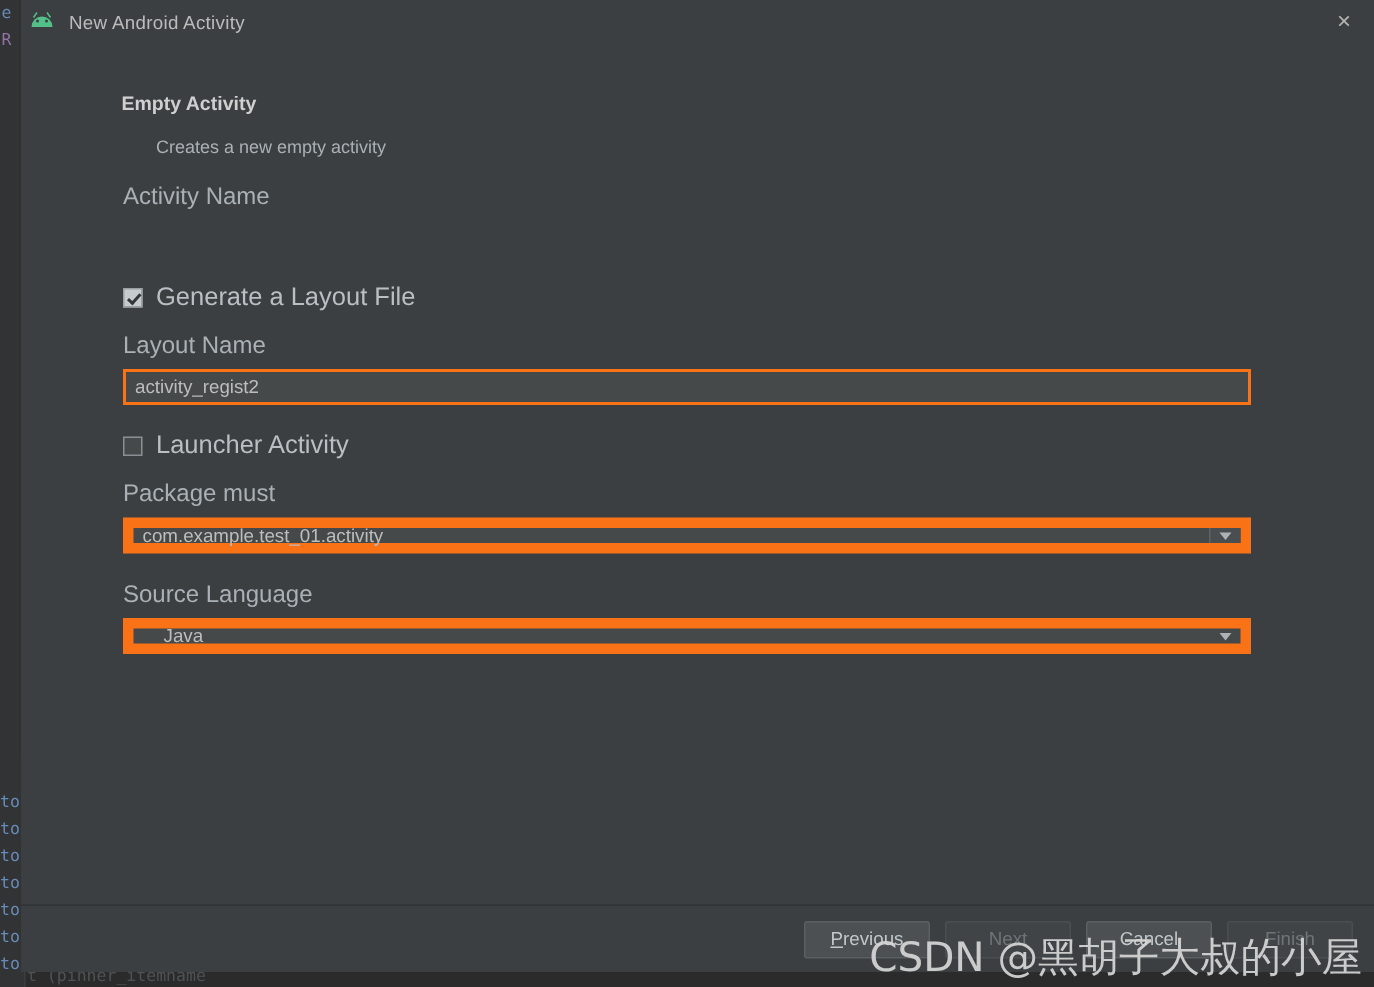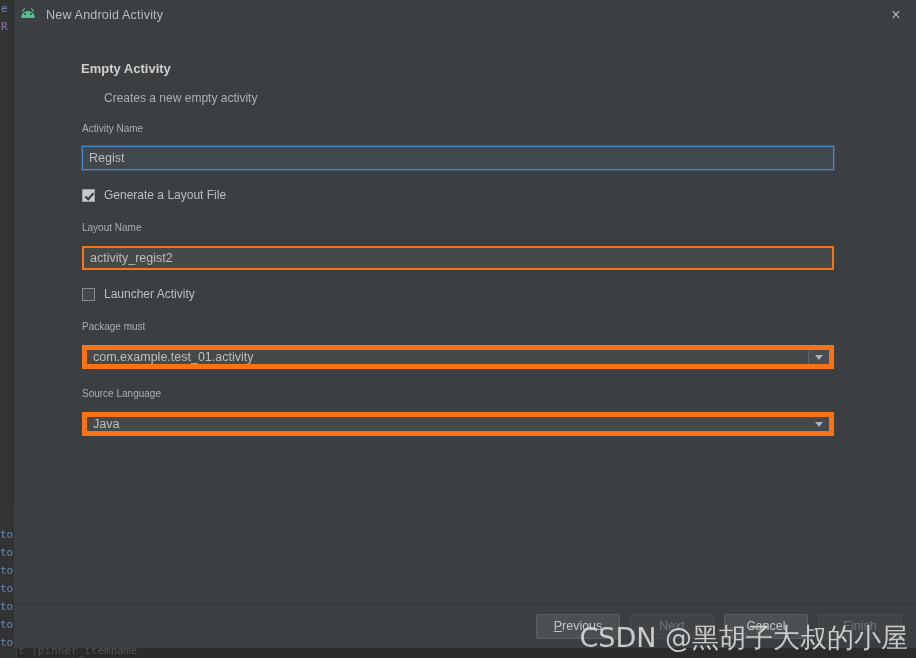--- a/index.html
+++ b/index.html
@@ -125,21 +125,21 @@
   #section-subtitle {
     position: absolute;
     left: 67px; top: 61px;
     font-size: 12px;
     color: #a9b0b6;
     margin-left: 23px;
   }
 
   .field-label {
     position: absolute;
-    font-size: 10px;
+    font-size: 16px;
     color: #a9b0b6;
   }
   .text-input {
     position: absolute;
     left: 68px;
     width: 752px;
     height: 24px;
     box-sizing: border-box;
     background: #45494a;
     border: 2px solid #f97316;
@@ -179,32 +179,32 @@
     content: "";
     position: absolute;
     left: 4px; top: 1px;
     width: 3px; height: 7px;
     border: solid #33373a;
     border-width: 0 2px 2px 0;
     transform: rotate(42deg);
   }
   .cb-label {
     margin-left: 9px;
-    font-size: 12px;
+    font-size: 17px;
     color: #b9bfc4;
   }
 
   .combo {
     position: absolute;
     left: 68px;
     width: 752px;
     height: 24px;
     box-sizing: border-box;
     background: #45494a;
-    border: 5px solid #f97316;
+    border: 7px solid #f97316;
     display: flex;
     align-items: center;
     cursor: default;
   }
   .combo .value {
     flex: 1;
     padding-left: 6px;
     font-size: 12.5px;
     color: #bdbdbd;
     white-space: nowrap;
@@ -341,21 +341,20 @@
     <div id="dialog-title">New Android Activity</div>
     <div id="close-button">×</div>
   </div>
 
   <div id="form-area">
 
     <div id="section-title">Empty Activity</div>
     <div id="section-subtitle">Creates a new empty activity</div>
 
     <div class="field-label" style="left:68px; top:93px;">Activity Name</div>
-    <input class="text-input focused" style="top: 116px;" type="text" value="Regist">
 
     <div class="checkbox-row" style="top:158px;">
       <div class="cb checked"></div>
       <div class="cb-label">Generate a Layout File</div>
     </div>
 
     <div class="field-label" style="left:68px; top:192px;">Layout Name</div>
     <input class="text-input" style="top: 216px;" type="text" value="activity_regist2">
 
     <div class="checkbox-row" style="top:257px;">
@@ -365,21 +364,21 @@
 
     <div class="field-label" style="left:68px; top:291px;">Package must</div>
     <div class="combo split" style="top:315px;">
       <div class="value">com.example.test_01.activity</div>
       <div class="arrow-btn">
           <span class="tri"></span>
         </div>
     </div>
 
     <div class="field-label" style="left:68px; top:358px;">Source Language</div>
-    <div class="combo" style="top:382px;">
+    <div class="combo" style="top:382px;padding-left:14px;">
       <div class="value">Java</div>
       <div class="arrow-btn">
           <span class="tri"></span>
         </div>
     </div>
 
 
   </div>
 
   <div id="button-bar">

